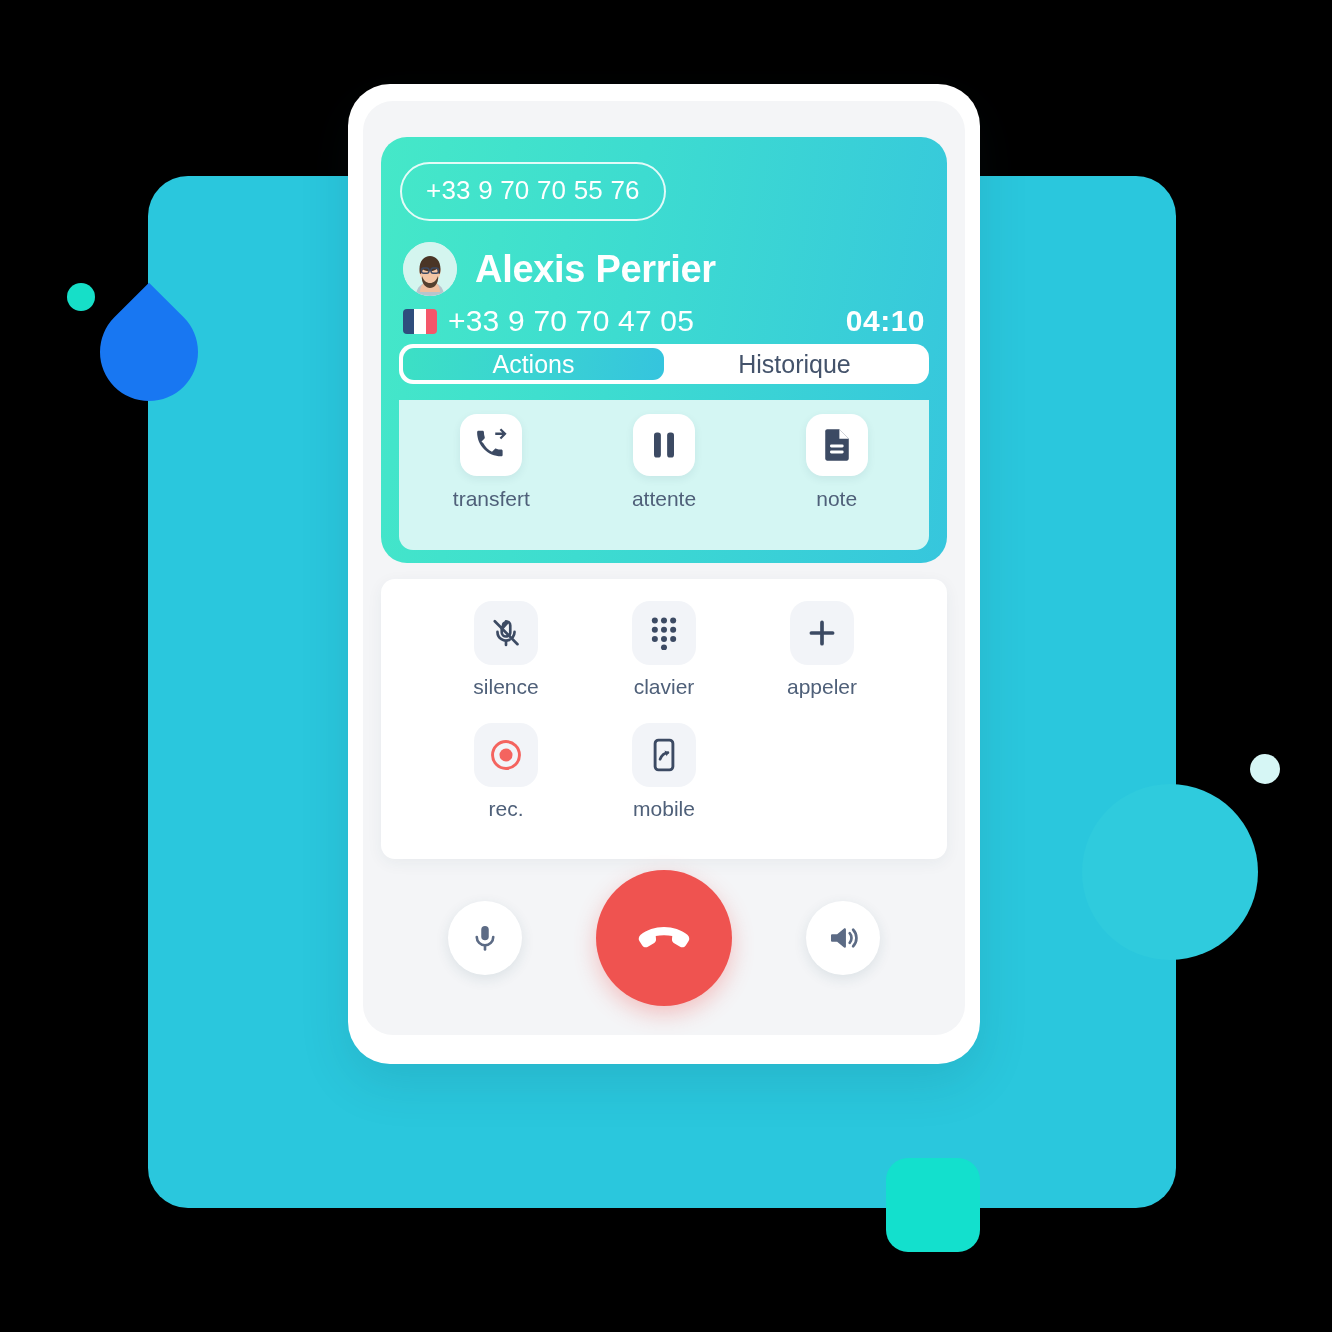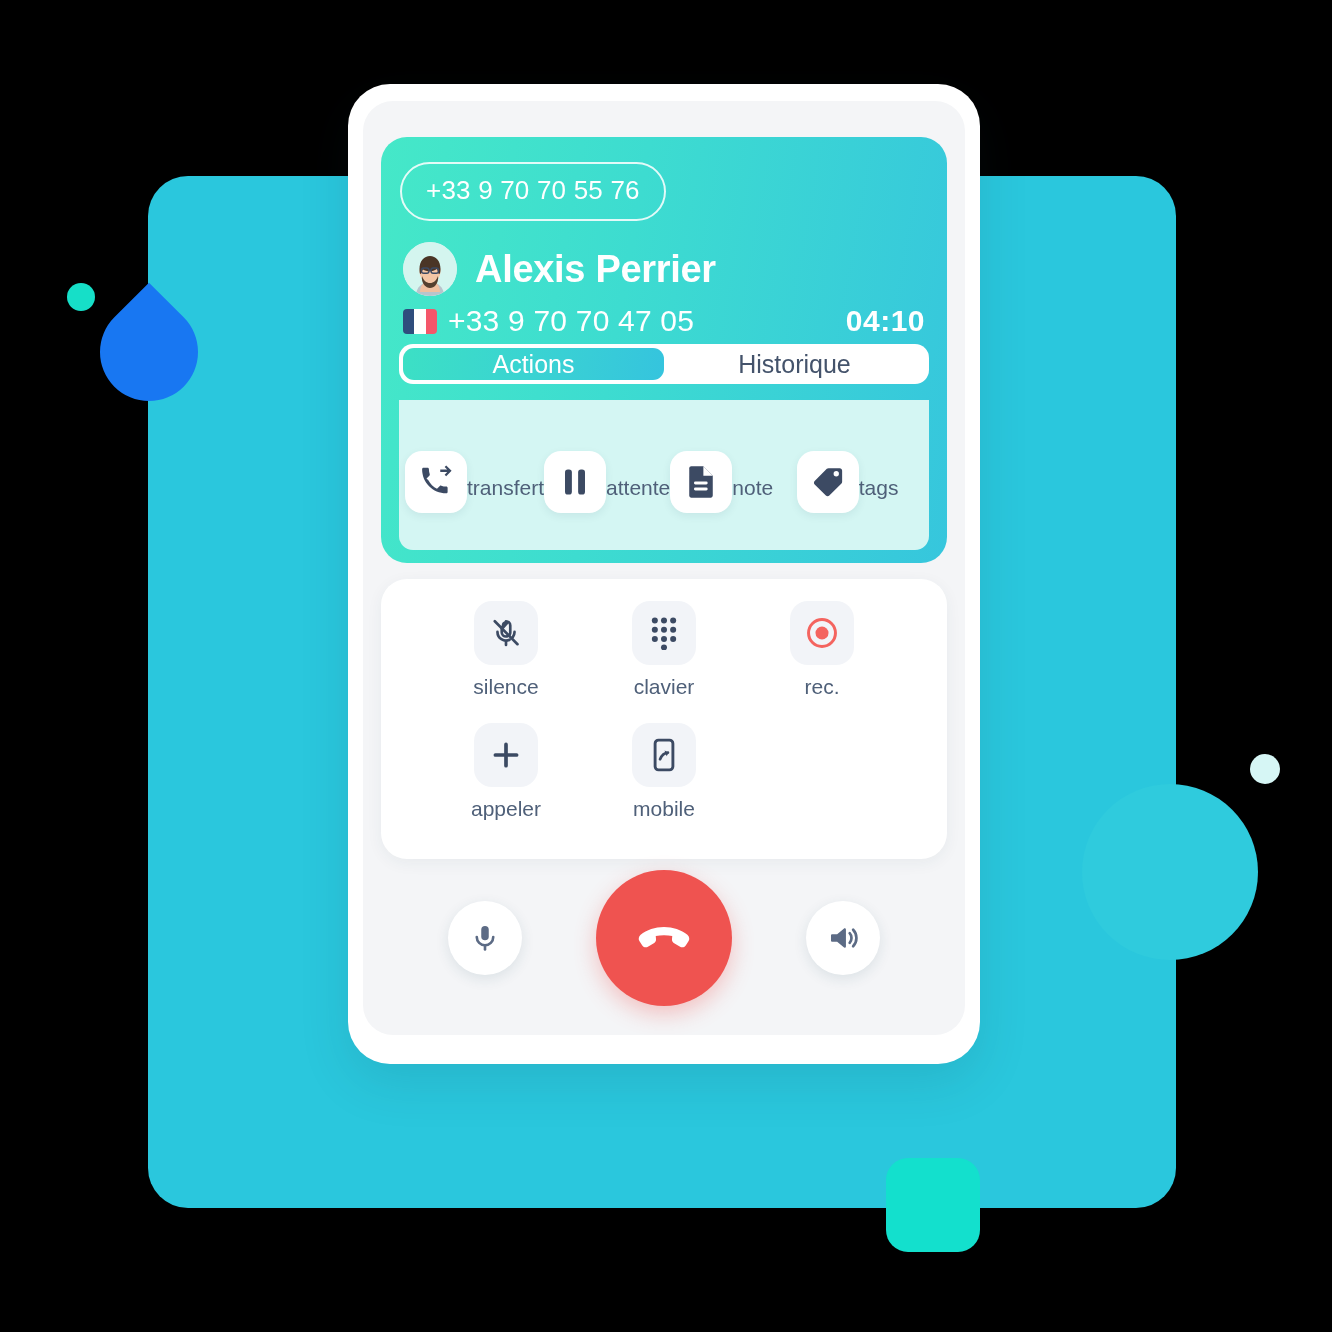--- a/index.html
+++ b/index.html
@@ -208,21 +208,21 @@
     width: 530px;
     height: 150px;
     background: #d4f6f3;
     border-radius: 0 0 14px 14px;
     display: flex;
     padding: 14px 6px 0;
   }
   .action-item {
     flex: 1;
     display: flex;
-    flex-direction: row;
+    flex-direction: column;
     align-items: center;
     cursor: pointer;
   }
   .action-icon {
     width: 62px;
     height: 62px;
     background: #ffffff;
     border-radius: 17px;
     display: flex;
     align-items: center;
@@ -236,21 +236,21 @@
   }
 
   
   .controls-panel {
     position: absolute;
     left: 18px;
     top: 478px;
     width: 566px;
     height: 280px;
     background: #ffffff;
-    border-radius: 26px;
+    border-radius: 14px;
     box-shadow: 0 4px 16px rgba(30,70,90,0.06);
     display: grid;
     grid-template-columns: repeat(3, 1fr);
     grid-template-rows: repeat(2, 1fr);
     padding: 22px 46px 14px;
   }
   .ctrl-item {
     display: flex;
     flex-direction: column;
     align-items: center;
@@ -384,29 +384,20 @@
             <svg width="30" height="34" viewBox="0 0 22 26" fill="#3c4a63">
               <path d="M2 2.6C2 1.7 2.7 1 3.6 1h9.2l7.2 7.2v15.2c0 .9-.7 1.6-1.6 1.6H3.6C2.7 25 2 24.3 2 23.4z"></path>
               <path d="M12.8 1l7.2 7.2h-7.2z" fill="#ffffff"></path>
               <rect x="5.6" y="12.6" width="10.5" height="2.3" rx="1.1" fill="#ffffff"></rect>
               <rect x="5.6" y="17.2" width="10.5" height="2.3" rx="1.1" fill="#ffffff"></rect>
             </svg>
           </div>
           <div class="action-label">note</div>
         </div>
 
-        <div class="action-item">
-          <div class="action-icon">
-            <svg width="32" height="32" viewBox="0 0 24 24" fill="#3c4a63">
-              <path d="M12.4 1.6h8.4c1 0 1.8.8 1.8 1.8v8.4c0 .5-.2.9-.5 1.3l-9.1 9.1c-.7.7-1.9.7-2.6 0l-8.4-8.4c-.7-.7-.7-1.9 0-2.6l9.1-9.1c.4-.3.8-.5 1.3-.5z"></path>
-              <circle cx="18.2" cy="5.8" r="2" fill="#ffffff"></circle>
-            </svg>
-          </div>
-          <div class="action-label">tags</div>
-        </div>
 
       </div>
     </div>
 
     <div class="controls-panel">
 
       <div class="ctrl-item">
         <div class="ctrl-icon">
           <svg width="32" height="32" viewBox="0 0 24 24" fill="none" stroke="#3c4a63" stroke-width="2" stroke-linecap="round">
             <path d="M14.5 4.2A3.2 3.2 0 008.8 6.2v4.3" fill="#3c4a63" stroke="none"></path>
@@ -433,35 +424,35 @@
               <circle cx="11" cy="17.5" r="2.3"></circle>
               <circle cx="18" cy="17.5" r="2.3"></circle>
             <circle cx="11" cy="24" r="2.3"></circle>
           </svg>
         </div>
         <div class="ctrl-label">clavier</div>
       </div>
 
       <div class="ctrl-item">
         <div class="ctrl-icon">
+          <svg width="34" height="34" viewBox="0 0 24 24" stroke="#3c4a63" stroke-width="2.6" stroke-linecap="round">
+            <path d="M12 4.5v15M4.5 12h15"></path>
+          </svg>
+        </div>
+        <div class="ctrl-label">appeler</div>
+      </div>
+
+      <div class="ctrl-item">
+        <div class="ctrl-icon">
           <svg width="34" height="34" viewBox="0 0 24 24">
             <circle cx="12" cy="12" r="9.5" fill="none" stroke="#f4645f" stroke-width="2.1"></circle>
             <circle cx="12" cy="12" r="4.6" fill="#f4645f"></circle>
           </svg>
         </div>
         <div class="ctrl-label">rec.</div>
-      </div>
-
-      <div class="ctrl-item">
-        <div class="ctrl-icon">
-          <svg width="34" height="34" viewBox="0 0 24 24" stroke="#3c4a63" stroke-width="2.6" stroke-linecap="round">
-            <path d="M12 4.5v15M4.5 12h15"></path>
-          </svg>
-        </div>
-        <div class="ctrl-label">appeler</div>
       </div>
 
 
       <div class="ctrl-item">
         <div class="ctrl-icon">
           <svg width="30" height="34" viewBox="0 0 22 26" fill="none">
             <rect x="4.2" y="1.6" width="13.6" height="22.8" rx="2.6" stroke="#3c4a63" stroke-width="2.2"></rect>
             <path d="M8 16.2c1.4-3.2 3.4-4.8 6-5" stroke="#3c4a63" stroke-width="2.1" stroke-linecap="round"></path>
             <path d="M11.4 9.6l3.2 1.4-1.6 3" fill="#3c4a63"></path>
           </svg>

